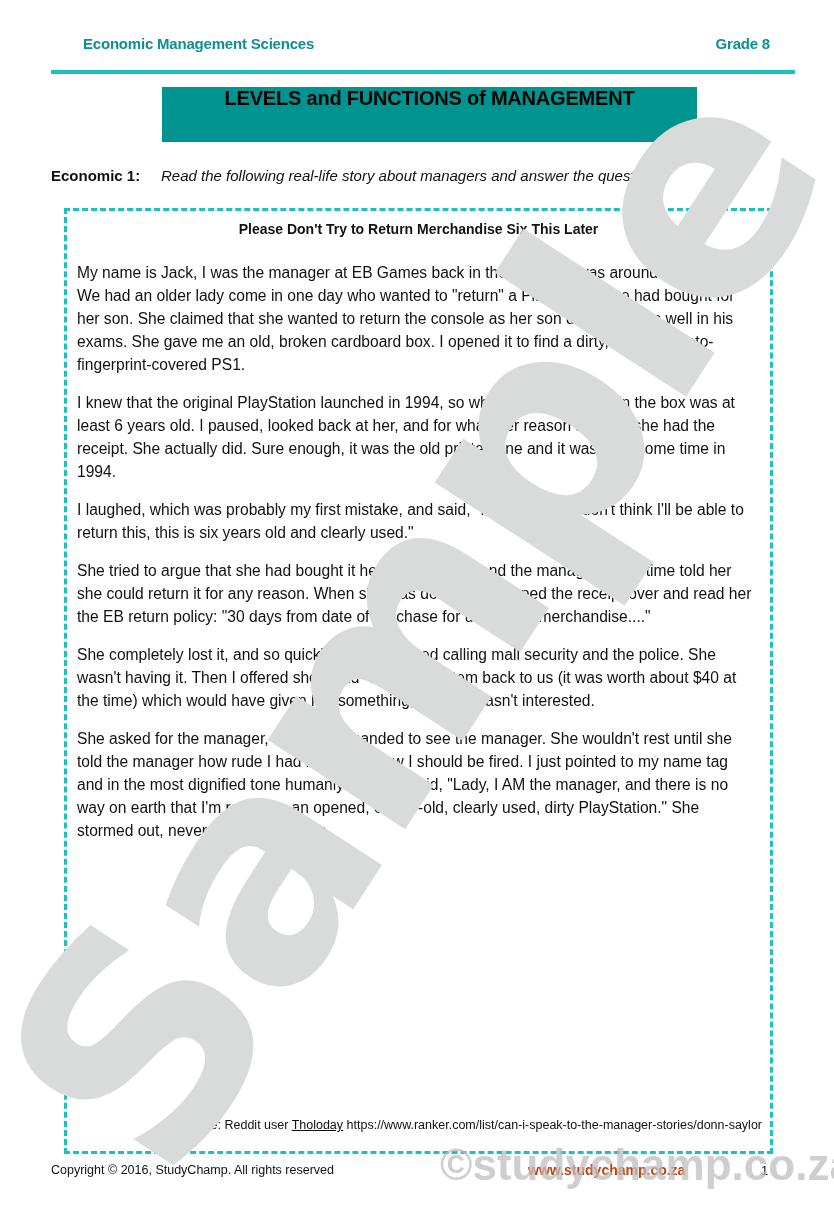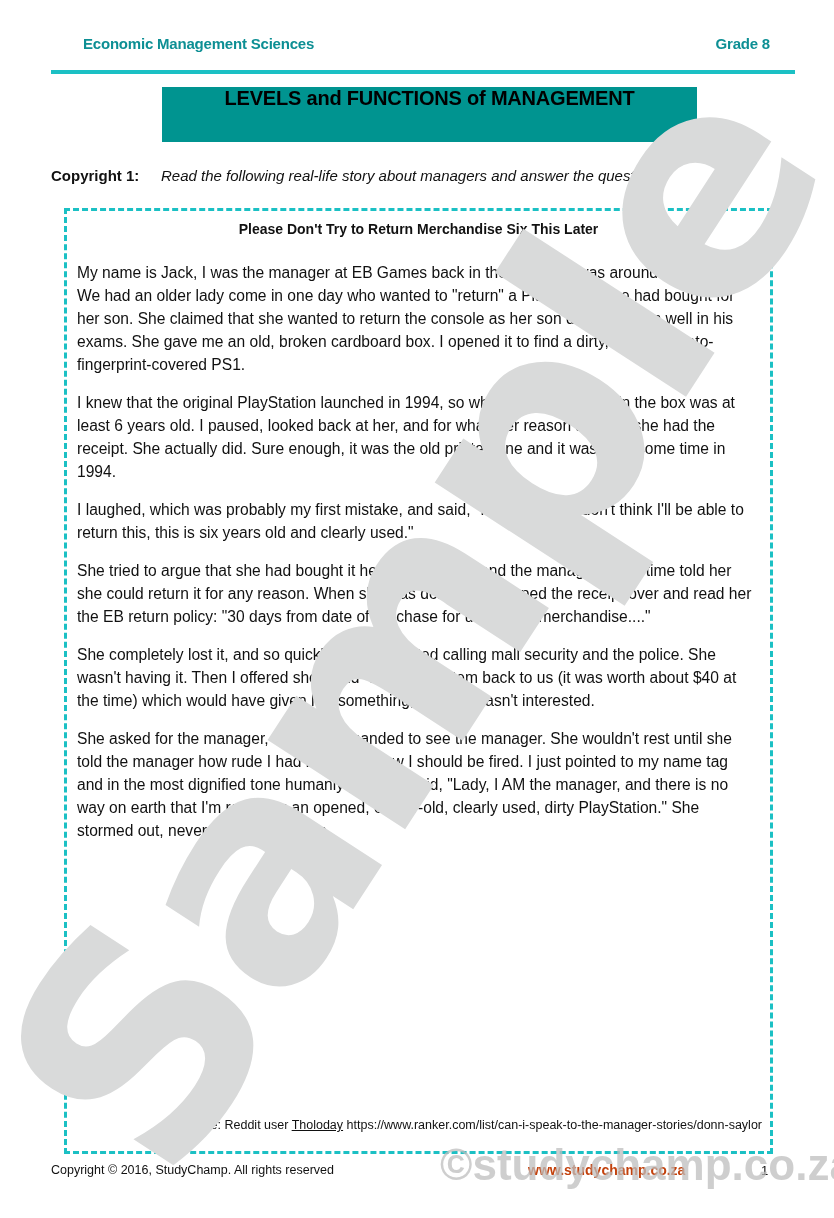--- a/index.html
+++ b/index.html
@@ -39,21 +39,21 @@
   <span>Economic Management Sciences</span>
   <span>Grade 8</span>
 </div>
 <div class="header-rule"></div>
 
 <div class="title-bar">
   <span>LEVELS and FUNCTIONS of MANAGEMENT</span>
 </div>
 
 <div class="question">
-  <span class="q-label">Copyright 1:</span>
+  <span class="q-label">Economic 1:</span>
   <span class="q-text">Read the following real-life story about managers and answer the questions.</span>
 </div>
 
 <div class="story-box">
   <div class="story-title">Please Don't Try to Return Merchandise Six This Later</div>
   <div class="story-body">
     <p>My name is Jack, I was the manager at EB Games back in the day. This was around 2000 - 2001. We had an older lady come in one day who wanted to "return" a PlayStation she had bought for her son. She claimed that she wanted to return the console as her son didn’t perform well in his exams. She gave me an old, broken cardboard box. I opened it to find a dirty, dusty, Cheeto-fingerprint-covered PS1.</p>
     <p>I knew that the original PlayStation launched in 1994, so what I was looking at in the box was at least 6 years old. I paused, looked back at her, and for whatever reason asked if she had the receipt. She actually did. Sure enough, it was the old printed one and it was from some time in 1994.</p>
     <p>I laughed, which was probably my first mistake, and said, "I'm sorry, but I don't think I'll be able to return this, this is six years old and clearly used."</p>
     <p>She tried to argue that she had bought it here at this store and the manager at the time told her she could return it for any reason. When she was done, I just flipped the receipt over and read her the EB return policy: "30 days from date of purchase for unopened merchandise...."</p>

